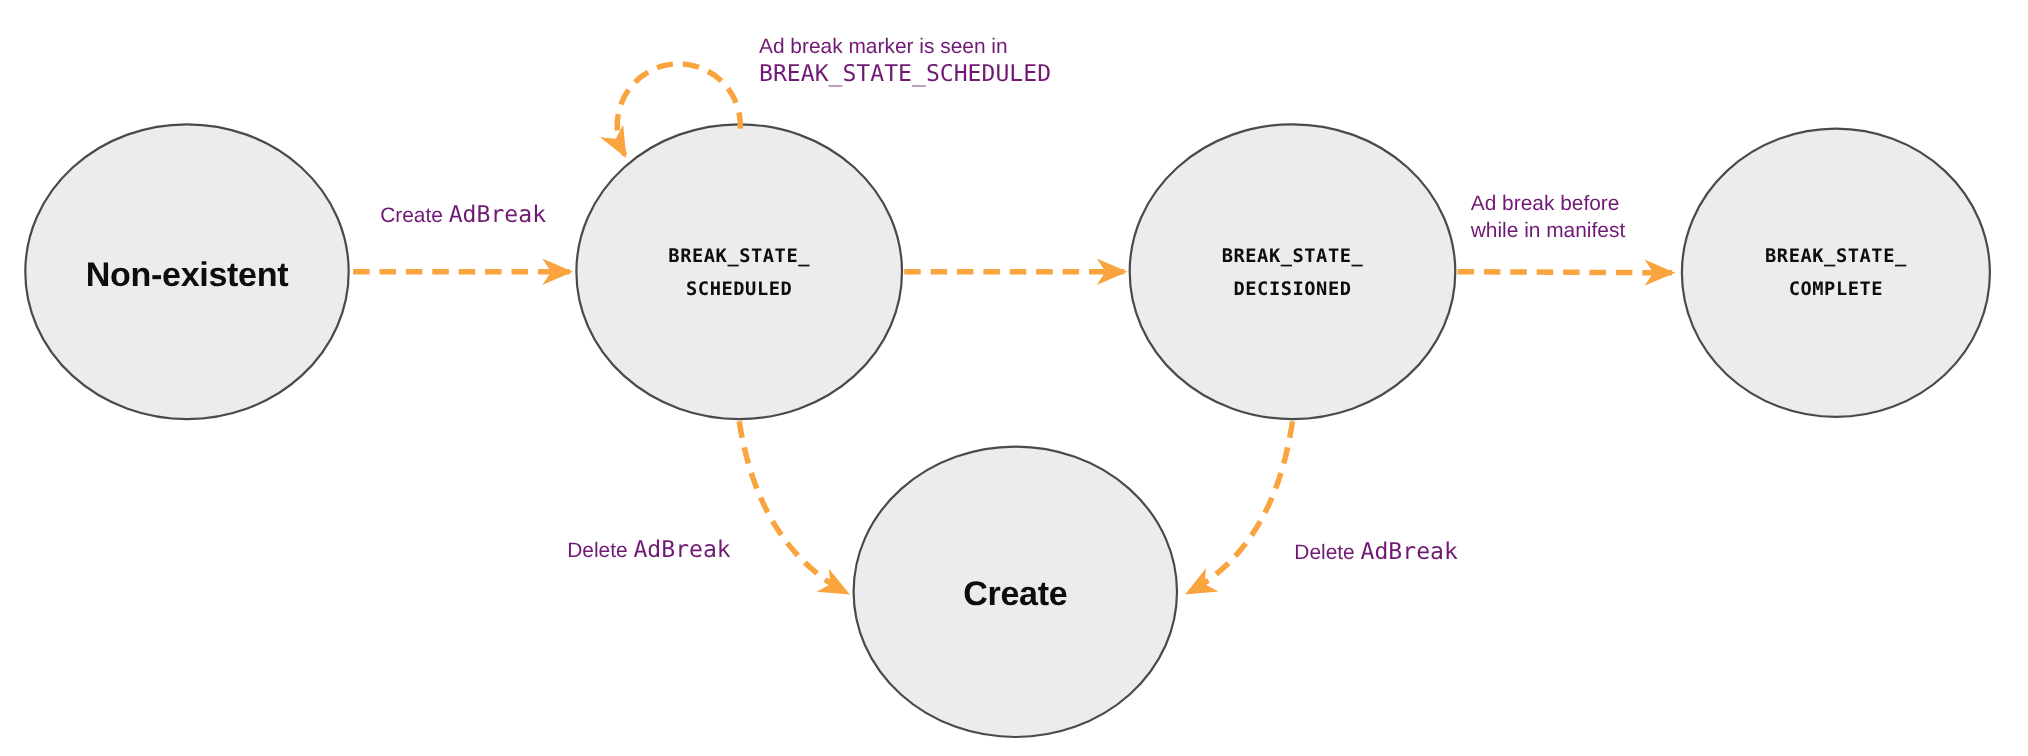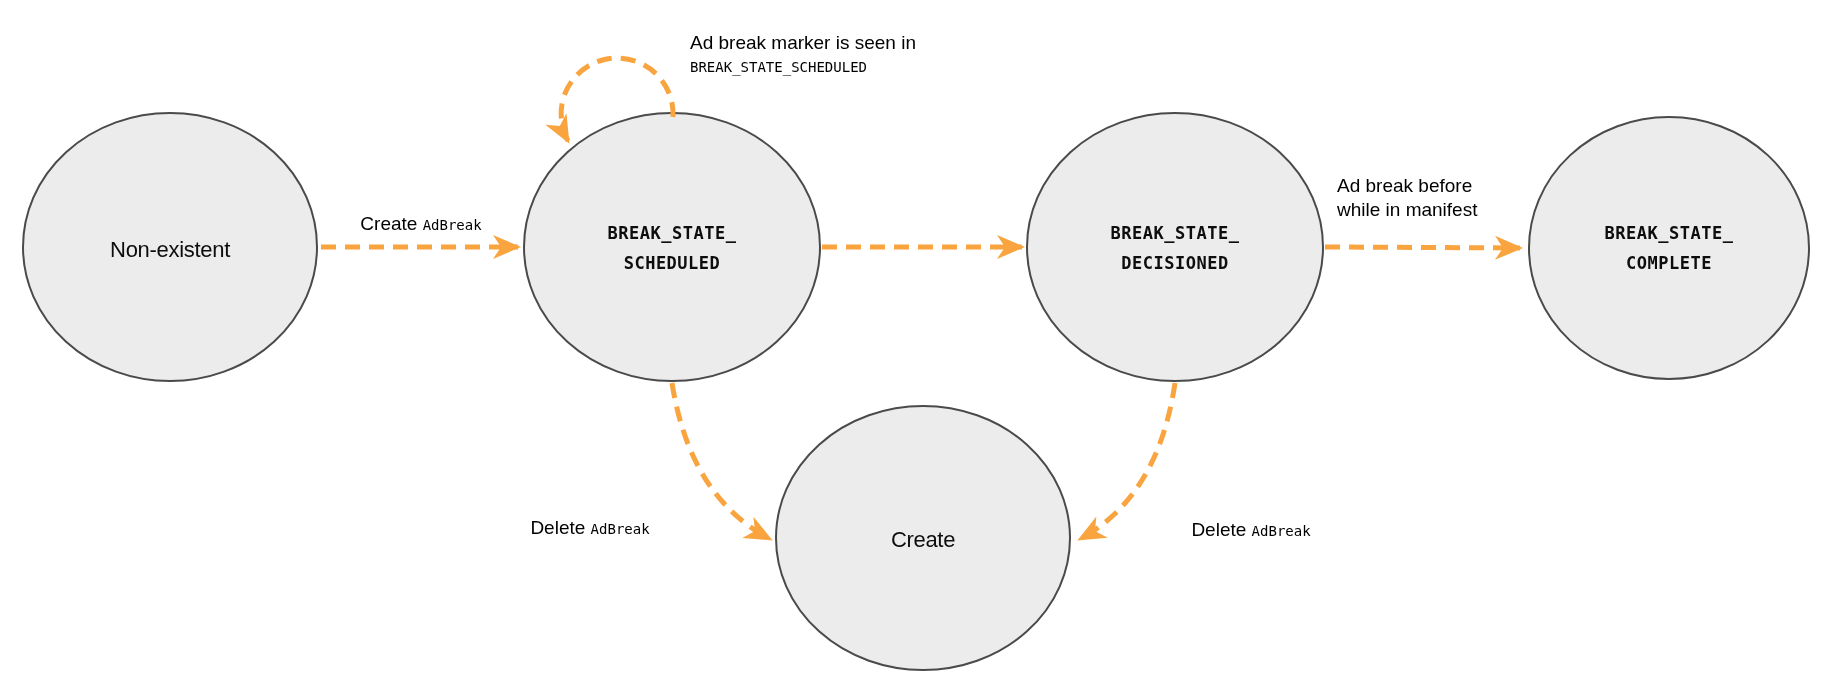--- a/index.html
+++ b/index.html
@@ -15,40 +15,40 @@
   .node { fill: #ececec; stroke: #4a4a4a; stroke-width: 2px; }
   .edge { fill: none; stroke: #f9a43e; stroke-width: 5px; stroke-dasharray: 15 9; }
   .state-label {
     position: absolute;
     transform: translate(-50%, -50%);
     text-align: center;
     white-space: pre-line;
     color: #0d0d0d;
   }
   .sans-bold {
-    font-weight: 400;
-    font-size: 22px;
+    font-weight: 700;
+    font-size: 31px;
     letter-spacing: -0.3px;
   }
   .mono-bold {
     font-family: "DejaVu Sans Mono", monospace;
     font-weight: 700;
     font-size: 17px;
     line-height: 30px;
     letter-spacing: 0.5px;
   }
   .edge-label {
     position: absolute;
     font-size: 19px;
     line-height: 24px;
-    color: #000000;
+    color: #701a75;
     white-space: nowrap;
   }
-  .edge-label.centered { transform: translate(-50%, -50%); margin-top: 28px; }
-  .mono { font-family: "DejaVu Sans Mono", monospace; font-size: 14px; }
+  .edge-label.centered { transform: translate(-50%, -50%); }
+  .mono { font-family: "DejaVu Sans Mono", monospace; font-size: 21px; }
 </style>
 </head>
 <body>
 
 <div class="stage">
 
   <svg class="diagram-svg" width="1844" height="687" viewBox="0 0 1844 687">
     <defs>
       <marker id="ah" markerUnits="userSpaceOnUse" markerWidth="32" markerHeight="26" refX="26" refY="13" orient="auto">
         <path d="M1,1 L29,13 L1,25 L9,13 Z" fill="#f9a43e"></path>

